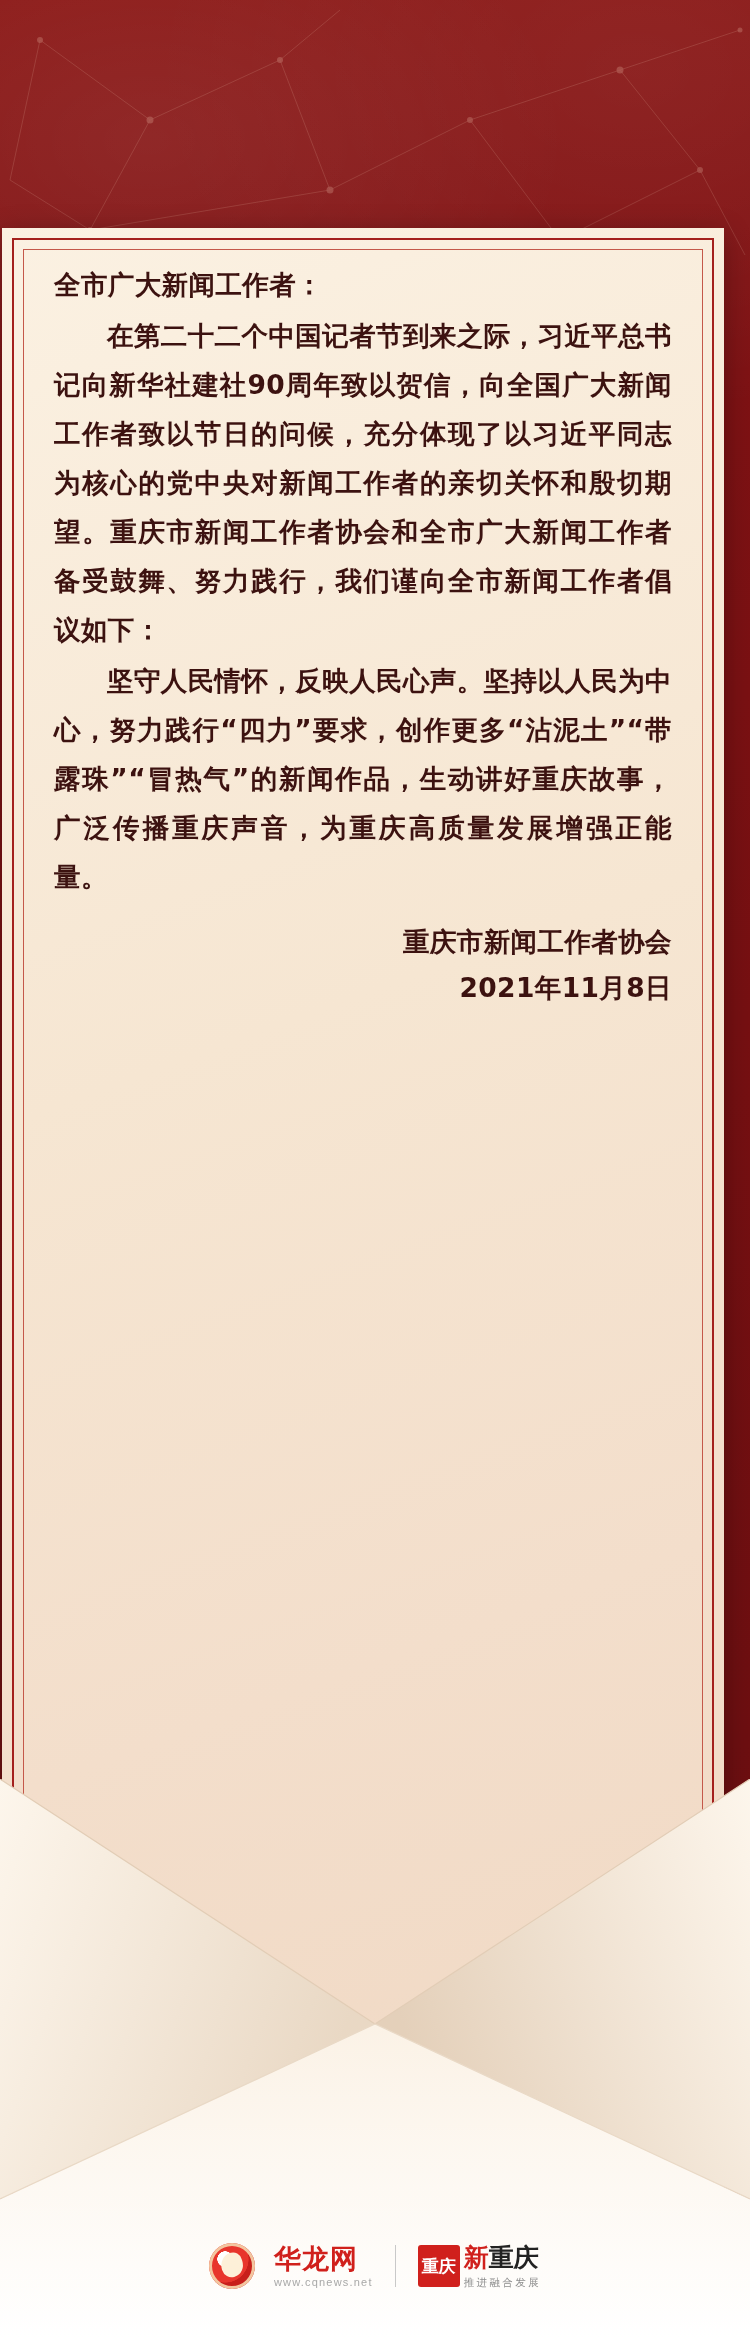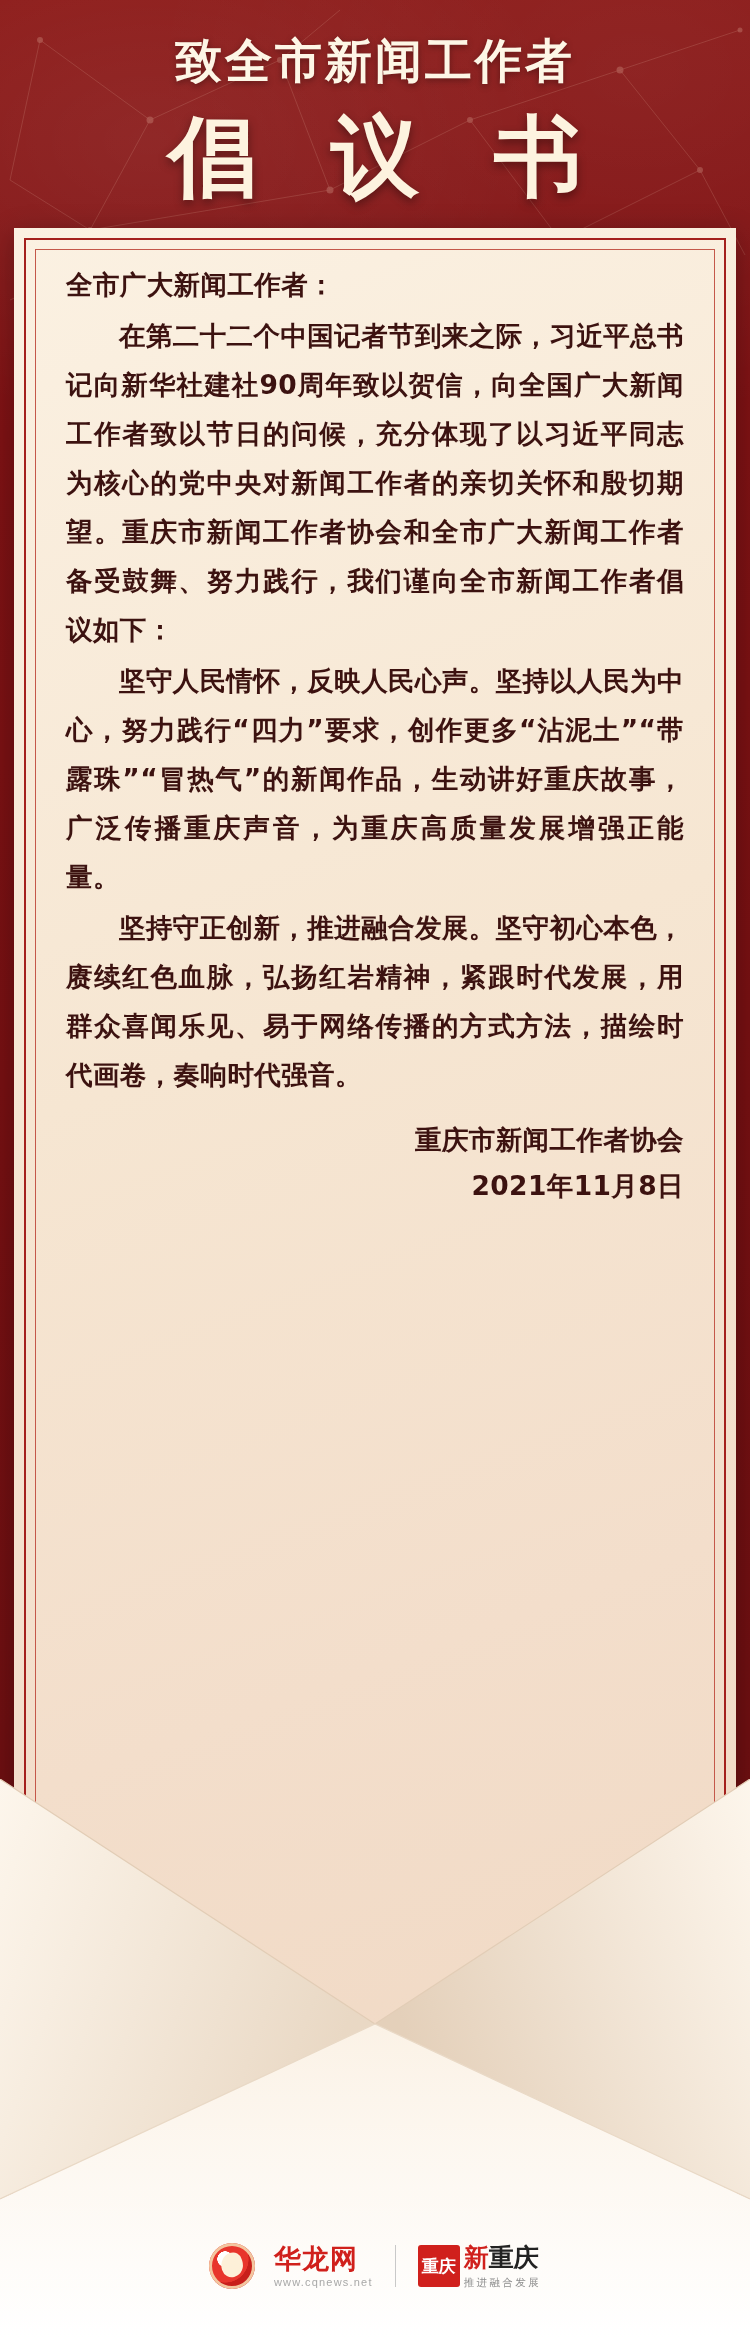--- a/index.html
+++ b/index.html
@@ -57,21 +57,21 @@
     letter-spacing: 22px;
     text-indent: 22px;
     font-family: "DejaVu Sans", "Liberation Sans", sans-serif;
     text-shadow: 0 4px 10px rgba(0,0,0,.38);
     line-height: 1.08;
   }
 
   
   .card-outer {
     position: absolute;
-    left: 14px;
+    left: 2px;
     top: 228px;
     width: 722px;
     height: 1980px;
     background: linear-gradient(160deg, #fbf1e2 0%, #f6e6d2 40%, #f3decb 70%, #f0d8c3 100%);
     box-shadow: 0 6px 26px rgba(0,0,0,.28);
     z-index: 4;
   }
   .card-border {
     position: absolute;
     left: 10px; top: 10px; right: 10px; bottom: 10px;
@@ -235,35 +235,30 @@
         <circle cx="470" cy="120" r="3"></circle>
       <circle cx="560" cy="240" r="3"></circle>
         <circle cx="620" cy="70" r="3.5"></circle>
       <circle cx="700" cy="170" r="3"></circle>
         <circle cx="420" cy="300" r="2.5"></circle>
       <circle cx="120" cy="250" r="2.5"></circle>
         <circle cx="740" cy="30" r="2.5"></circle>
     </g>
   </svg>
 
-  <div class="header">
-    <div class="title-line1">致全市新闻工作者</div>
-    <div class="title-line2">倡 议 书</div>
-  </div>
 
   <div class="card-outer">
     <div class="card-border">
       <div class="card-inner"></div>
     </div>
 
     <div class="letter">
       <p>全市广大新闻工作者：</p>
       <p class="indent">在第二十二个中国记者节到来之际，习近平总书记向新华社建社90周年致以贺信，向全国广大新闻工作者致以节日的问候，充分体现了以习近平同志为核心的党中央对新闻工作者的亲切关怀和殷切期望。重庆市新闻工作者协会和全市广大新闻工作者备受鼓舞、努力践行，我们谨向全市新闻工作者倡议如下：</p>
       <p class="indent">坚守人民情怀，反映人民心声。坚持以人民为中心，努力践行“四力”要求，创作更多“沾泥土”“带露珠”“冒热气”的新闻作品，生动讲好重庆故事，广泛传播重庆声音，为重庆高质量发展增强正能量。</p>
-      <p class="indent">坚持守正创新，推进融合发展。坚守初心本色，赓续红色血脉，弘扬红岩精神，紧跟时代发展，用群众喜闻乐见、易于网络传播的方式方法，描绘时代画卷，奏响时代强音。</p>
       <div class="sign">
         <div>重庆市新闻工作者协会</div>
         <div>2021年11月8日</div>
       </div>
     </div>
   </div>
 
   <svg class="envelope" viewBox="0 0 750 560" preserveAspectRatio="none">
     <defs>
       <linearGradient id="gL" x1="0" y1="0" x2="1" y2="0.4">

